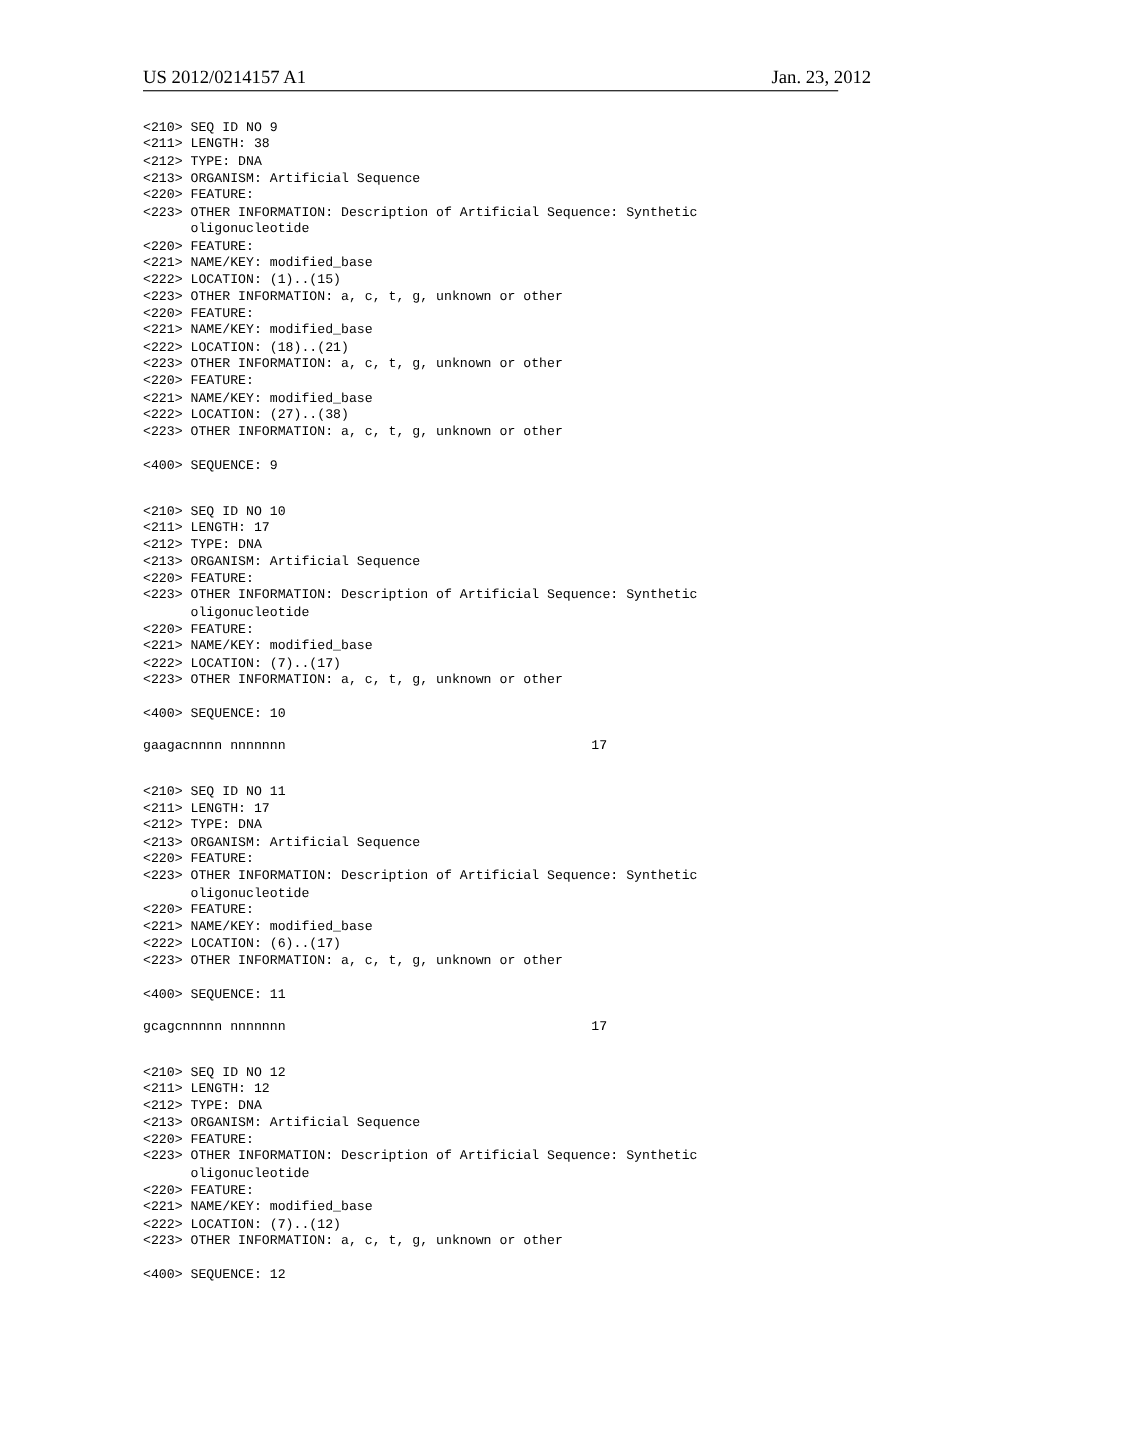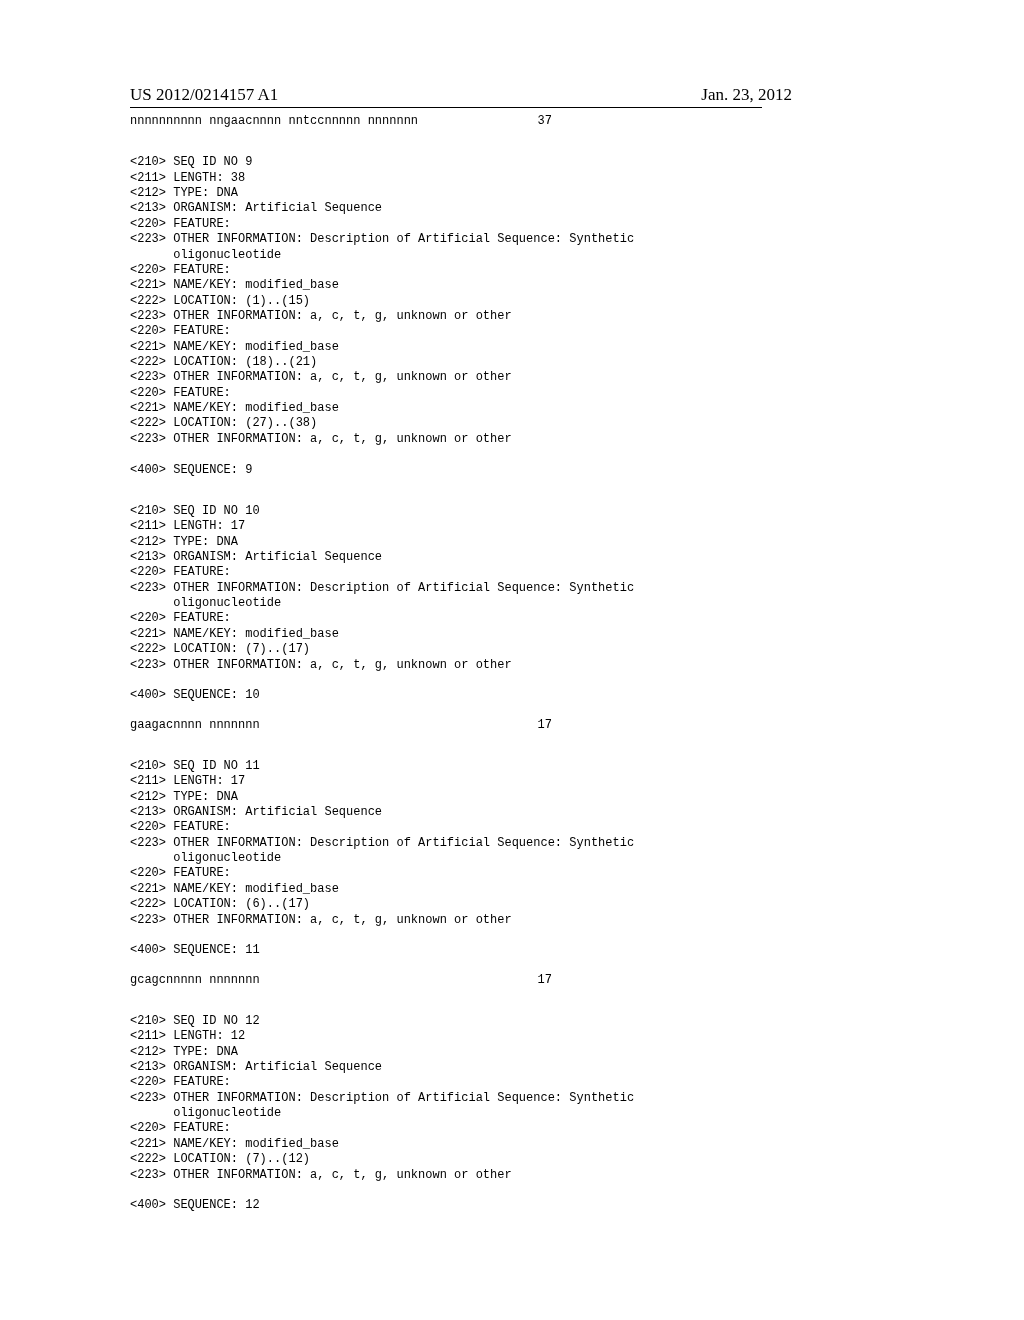--- a/index.html
+++ b/index.html
@@ -7,21 +7,21 @@
     padding: 0;
     background: #fff;
     font-family: "Times New Roman", Times, serif;
     color: #000;
     width: 1024px;
   }
   .page {
     width: 892px;
     height: 1320px;
     position: relative;
-    padding-top: 85px;
+    padding-top: 60px;
     box-sizing: border-box;
   }
   .header {
     display: flex;
     justify-content: space-between;
     padding: 0 100px 0 130px;
     font-size: 17px;
   }
   .pagenum {
     text-align: center;
@@ -63,24 +63,20 @@
 <div class="page">
 
   <div class="header">
     <span>US 2012/0214157 A1</span>
     <span>Jan. 23, 2012</span>
   </div>
 
 
   <hr class="rule">
 
-  <div class="seqrow" style="margin-top:6px;">
-    <span>nnnnnnnnnn nngaacnnnn nntccnnnnn nnnnnnn</span>
-    <span>37</span>
-  </div>
 
   <div class="listing" style="margin-top:20px;">&lt;210&gt; SEQ ID NO 9
 &lt;211&gt; LENGTH: 38
 &lt;212&gt; TYPE: DNA
 &lt;213&gt; ORGANISM: Artificial Sequence
 &lt;220&gt; FEATURE:
 &lt;223&gt; OTHER INFORMATION: Description of Artificial Sequence: Synthetic
       oligonucleotide
 &lt;220&gt; FEATURE:
 &lt;221&gt; NAME/KEY: modified_base

